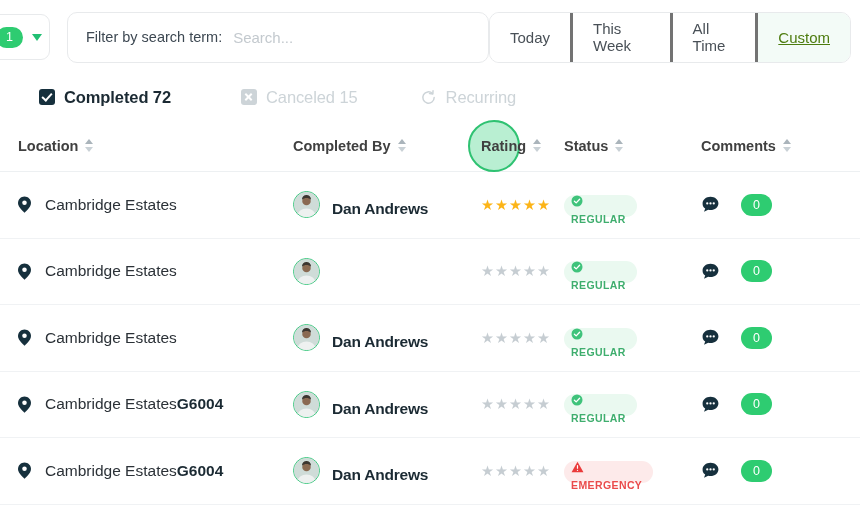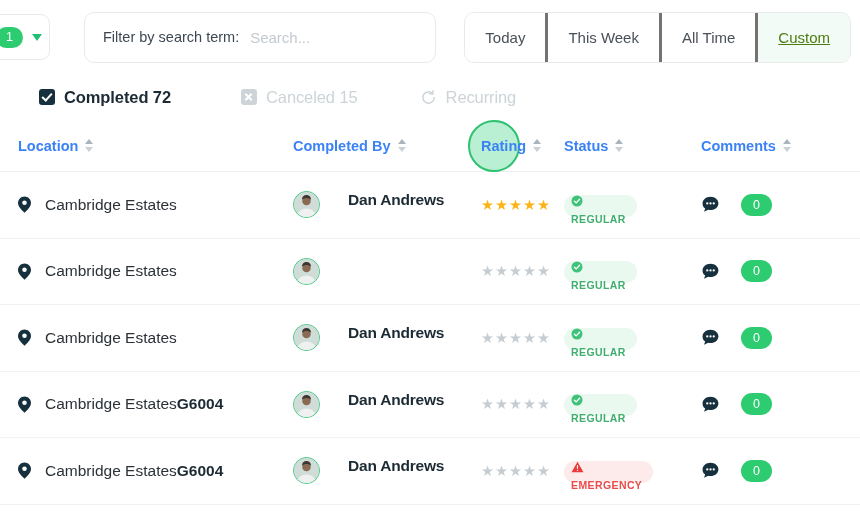--- a/index.html
+++ b/index.html
@@ -33,21 +33,21 @@
   }
   .caret-down {
     width: 0; height: 0;
     border-left: 5.5px solid transparent;
     border-right: 5.5px solid transparent;
     border-top: 7px solid #21bf73;
   }
 
   .search-box {
     flex: none;
-    width: 352px; height: 51px; margin-left: 34px;
+    width: 422px; height: 51px; margin-left: 17px;
     border: 1px solid #e8eaec; border-radius: 10px;
     background: #fff;
     display: flex; align-items: center; padding: 15px 18px;
   }
   .search-label { font-size: 14.5px; color: #3d4852; white-space: nowrap; }
   .search-input {
     border: none; outline: none; background: transparent;
     font-family: "Liberation Sans", sans-serif;
     font-size: 15px; color: #2b3137;
     margin-left: 11px; width: 100%;
@@ -117,21 +117,21 @@
     align-items: center;
     padding-left: 18px;
   }
   .thead {
     height: 52px;
     border-bottom: 1px solid #edf0f2;
     position: relative;
   }
   .th {
     display: flex; align-items: center; gap: 7px;
-    font-size: 14.5px; font-weight: 700; color: #3b82f6;
+    font-size: 14.5px; font-weight: 700; color: #404040;
     cursor: pointer; position: relative;
   }
   .th-label { position: relative; z-index: 2; }
   .sorter {
     display: flex; flex-direction: column; gap: 3px;
     position: relative; z-index: 2;
   }
   .sorter i {
     display: block; width: 0; height: 0;
     border-left: 4.5px solid transparent;
@@ -155,21 +155,21 @@
     border-bottom: 1px solid #f0f2f4;
   }
 
   .cell-location {
     display: flex; align-items: center; gap: 14px;
     font-size: 15.5px; color: #2b3137;
   }
   .pin { flex: none; display: block; }
   .loc-suffix { font-weight: 700; color: #1b2a33; }
 
-  .cell-user { display: flex; align-items: flex-start; gap: 28px; }
+  .cell-user { display: flex; align-items: flex-end; gap: 12px; }
   .avatar {
     width: 27px; height: 27px; border-radius: 50%;
     border: 1.5px solid #39c97e; flex: none;
     overflow: hidden; position: relative;
     background: #d8e2e0;
   }
   .avatar svg { display: block; }
   .uname { font-size: 15.5px; font-weight: 700; color: #1b2a33; letter-spacing: -0.2px; }
 
   .stars { display: flex; gap: 1px; }

